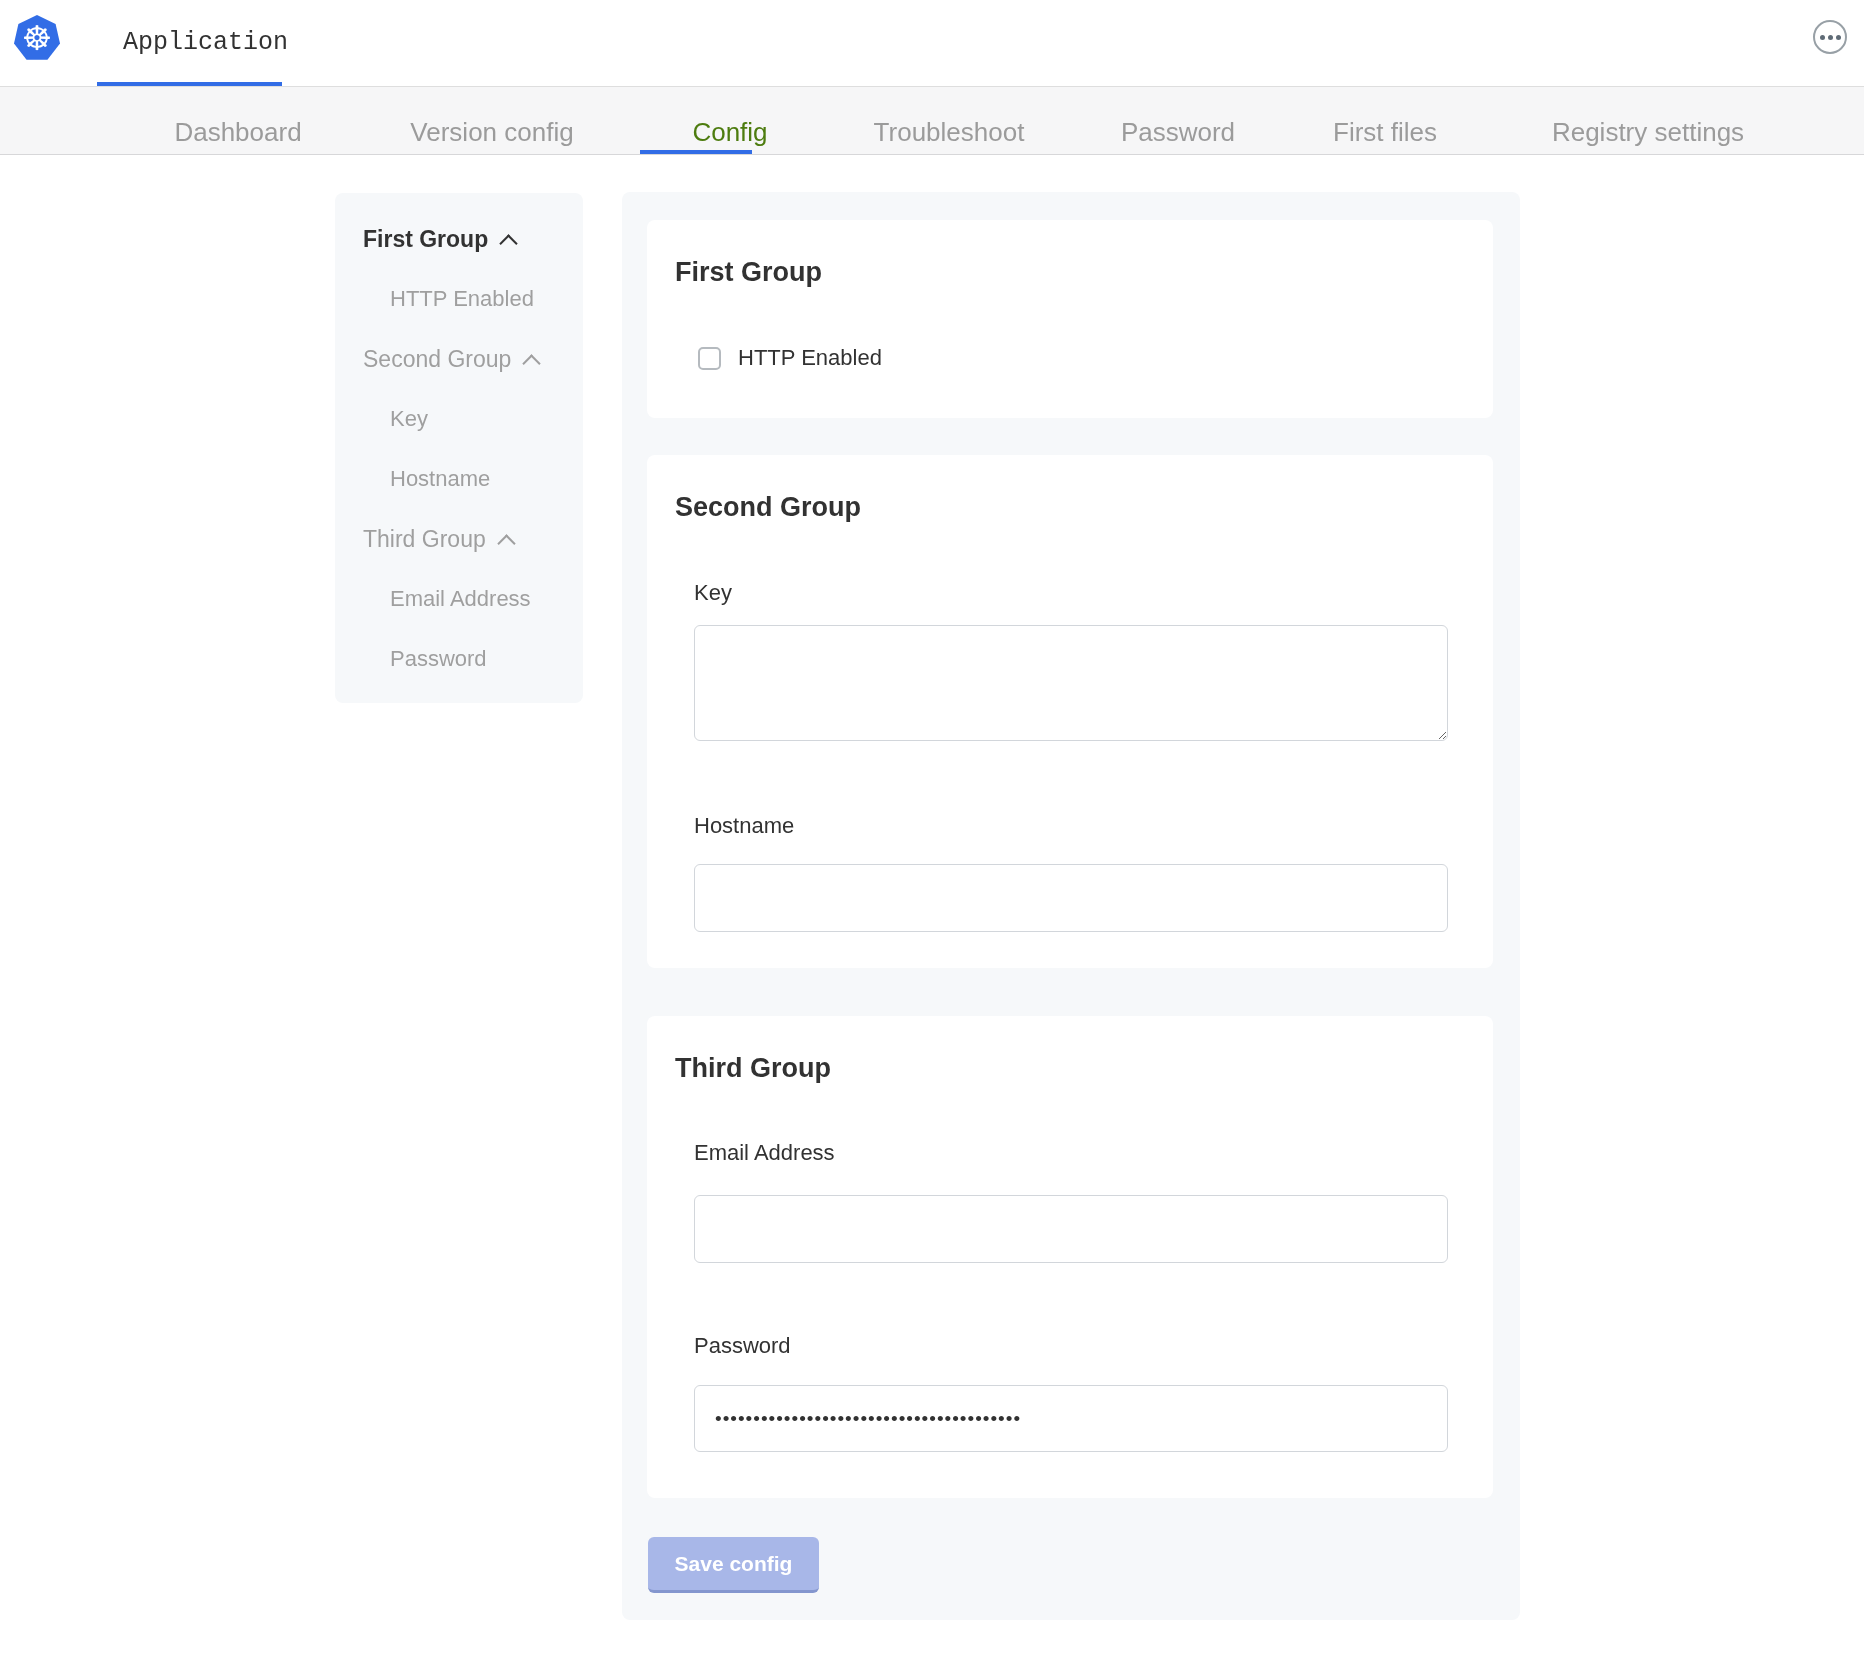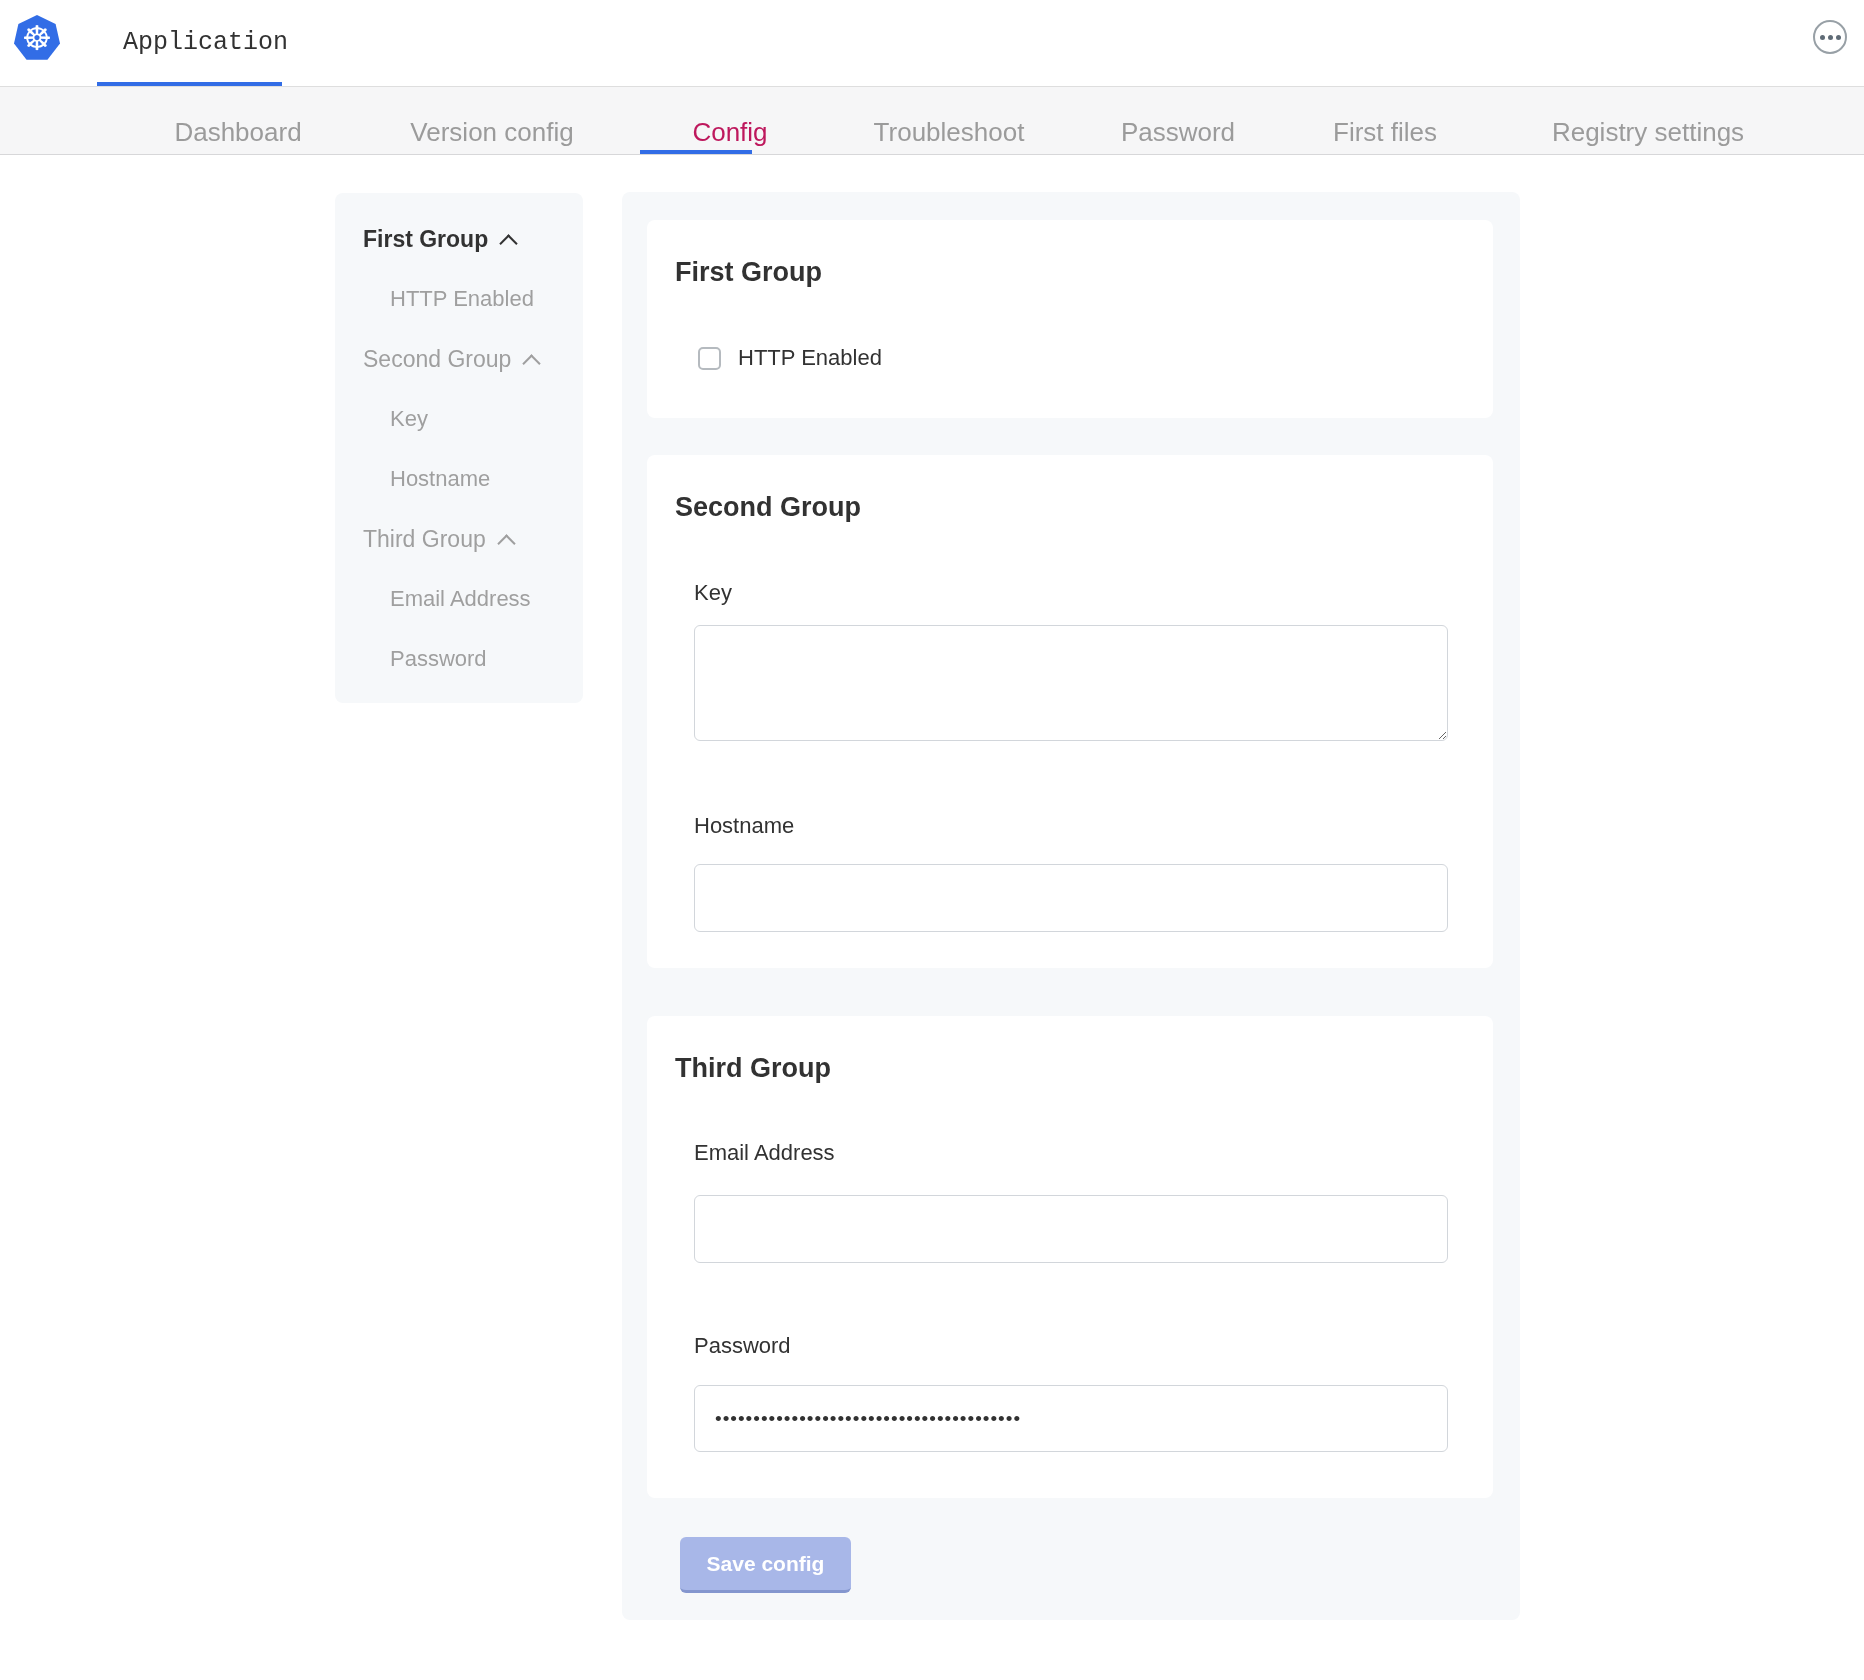--- a/index.html
+++ b/index.html
@@ -19,21 +19,21 @@
   .menu-btn{position:absolute;left:1813px;top:20px;width:34px;height:34px;box-sizing:border-box;
             border:2px solid #98a0a6;border-radius:50%;background:#fff;
             display:flex;align-items:center;justify-content:center;gap:3px;cursor:pointer;}
   .menu-btn i{width:5px;height:5px;border-radius:50%;background:#5f6b76;}
 
   
   .subnav{position:absolute;left:0;top:87px;width:100%;height:67px;background:#f6f6f7;
           border-bottom:1px solid #d7d7d9;}
   .tab{position:absolute;top:12px;height:67px;display:flex;align-items:center;transform:translateX(-50%);
        font-size:26px;color:#9b9b9b;cursor:pointer;white-space:nowrap;margin-left:30px;}
-  .tab.active{color:#be185d;}
+  .tab.active{color:#4d7c0f;}
   .t0{left:208px}.t1{left:462px}.t2{left:700px}.t3{left:919px}.t4{left:1148px}.t5{left:1355px}.t6{left:1618px}
   .config-underline{position:absolute;left:640px;top:63px;width:112px;height:4px;background:var(--accent,#326de6);}
 
   
   .sidebar{position:absolute;left:335px;top:193px;width:248px;height:510px;background:#f6f8fa;
            border-radius:8px;padding-top:16px;box-sizing:border-box;}
   .side-row{height:60px;display:flex;align-items:center;padding-left:55px;font-size:22px;
             color:#9f9f9f;cursor:pointer;}
   .side-row.group{padding-left:28px;font-size:23px;}
   .side-row.active{color:#323232;font-weight:bold;}
@@ -59,21 +59,21 @@
   .in-password{top:369px;height:67px;font-size:19px;letter-spacing:1px;}
   textarea.tin{top:170px;height:116px;resize:both;padding:14px 20px;line-height:1.3;}
   .checkbox-row{position:absolute;left:51px;top:125px;display:flex;align-items:center;}
   .cbx{appearance:none;-webkit-appearance:none;margin:0;width:23px;height:23px;box-sizing:border-box;
        border:2px solid #b5babf;border-radius:5px;background:#fff;cursor:pointer;}
   .checkbox-row label{margin-left:17px;font-size:22px;color:#323232;cursor:pointer;}
   .save-btn{position:absolute;left:26px;top:1345px;width:171px;height:56px;box-sizing:border-box;
             background:var(--save-button-bg,#a8b7e8);border:none;
             border-bottom:3px solid var(--save-button-border,#8496ce);border-radius:6px;
             color:#fff;font-size:21px;font-weight:bold;font-family:"Liberation Sans",sans-serif;
-            cursor:pointer;margin-left:32px;}
+            cursor:pointer;}
 </style>
 </head>
 <body>
 
 <div class="page">
 
   <div class="topbar">
     <div class="logo">
       <span class="glyph">☸</span>
     </div>

